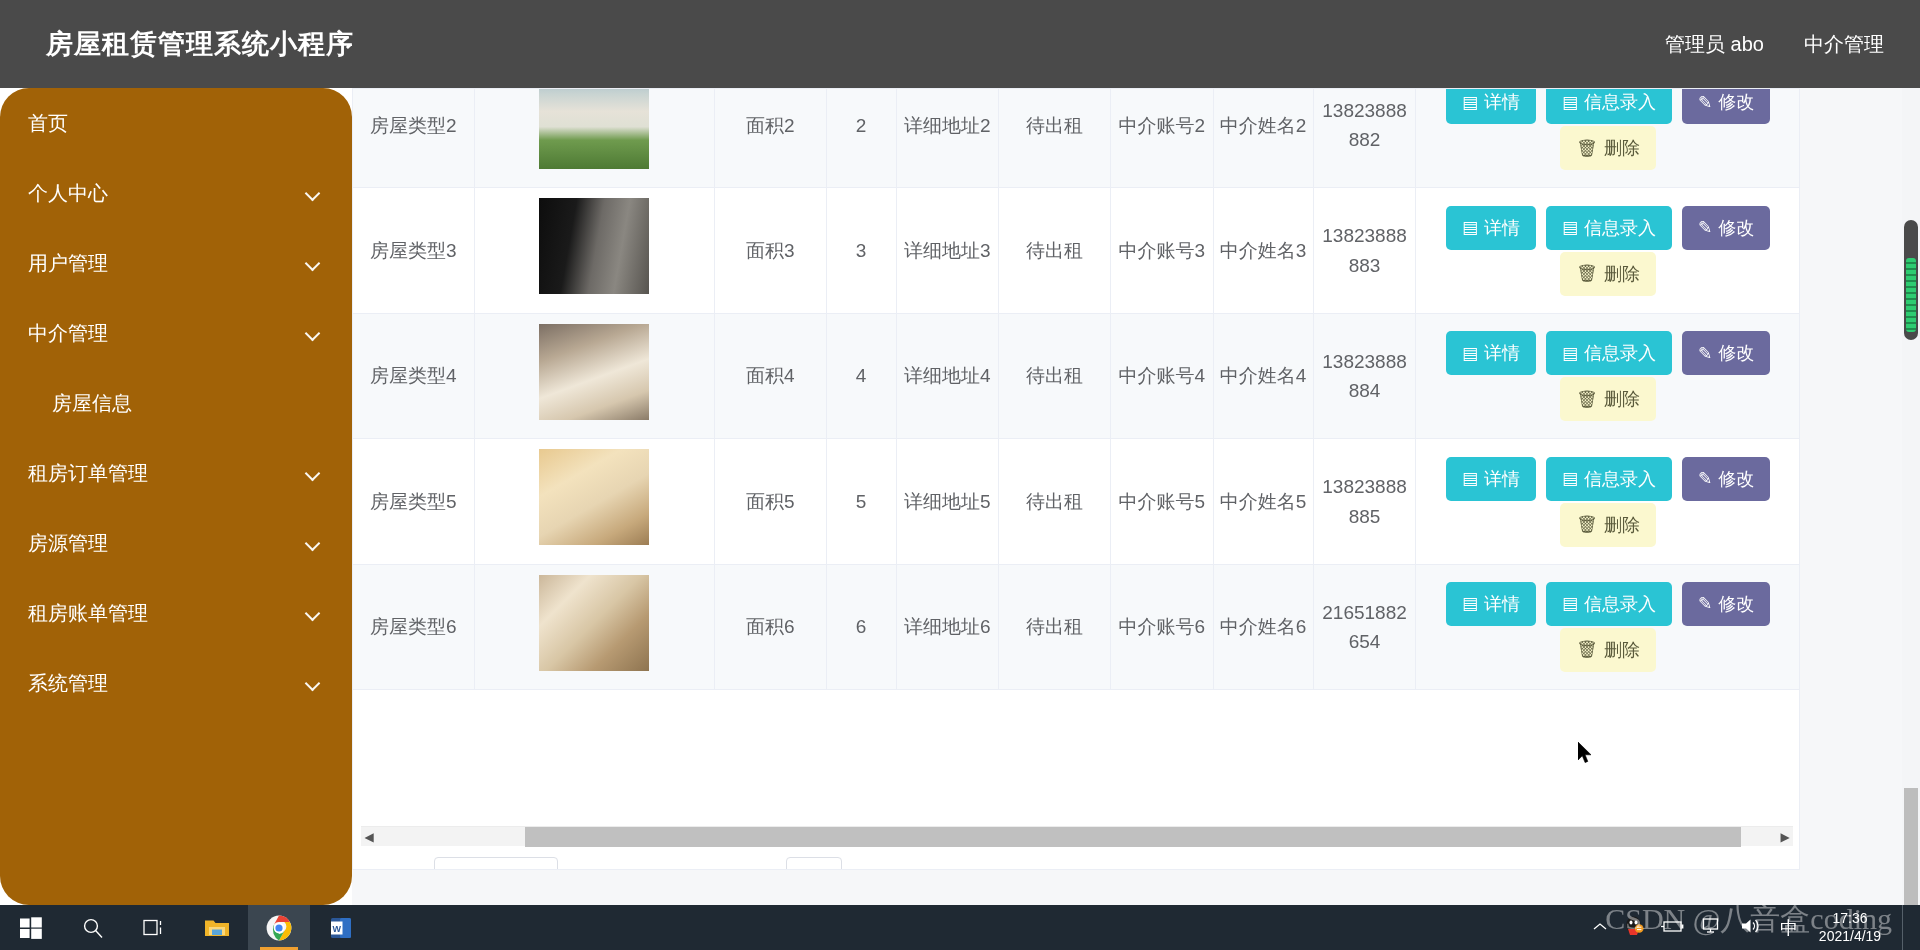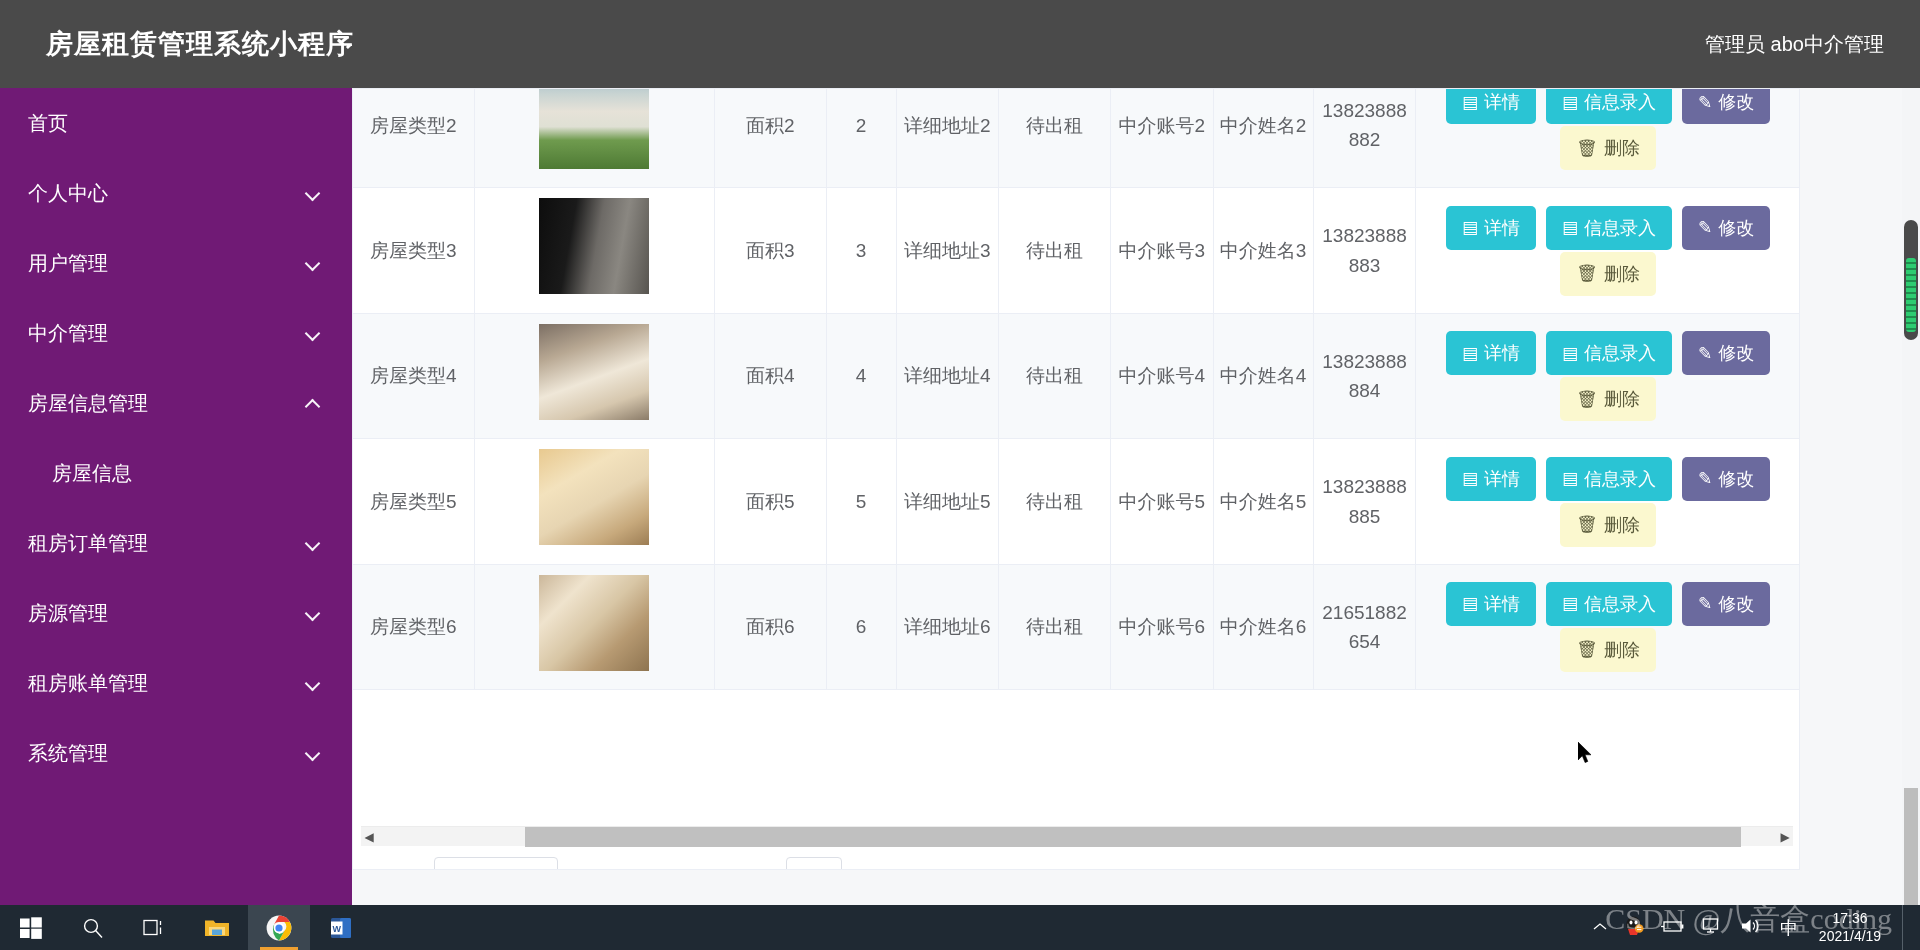--- a/index.html
+++ b/index.html
@@ -13,27 +13,27 @@
 
   
   .topbar {
     position: absolute; left: 0; top: 0; width: 1920px; height: 88px;
     background: #4a4a4a; color: #ffffff;
     display: flex; align-items: center; justify-content: space-between;
     padding: 0 36px 0 46px;
     z-index: 40;
   }
   .brand { font-size: 27px; font-weight: bold; letter-spacing: 1px; text-align: center; }
-  .topright { display: flex; align-items: flex-end; font-size: 20px; }
+  .topright { display: flex; align-items: flex-end; gap: 40px; font-size: 20px; }
   .topright span { cursor: pointer; }
 
   
   .sidebar {
     position: absolute; left: 0; top: 88px; width: 352px; height: 817px;
-    background: #701a75; color: #ffffff; overflow: hidden; z-index: 30;
+    background: #a16207; color: #ffffff; overflow: hidden; z-index: 30; border-radius: 29px;
   }
   .menu-item {
     position: relative; height: 70px; display: flex; align-items: center;
     padding: 0 32px 0 28px; font-size: 20px; cursor: pointer;
     justify-content: space-between;
   }
   .menu-item .mlabel { white-space: nowrap; }
   .menu-item.sub { padding-left: 52px; font-size: 20px; }
   .chev {
     width: 14px; height: 14px; position: relative; flex: 0 0 auto;
@@ -227,24 +227,20 @@
         <span class="mlabel">个人中心</span>
         <span class="chev"></span>
       </div>
       <div class="menu-item">
         <span class="mlabel">用户管理</span>
         <span class="chev"></span>
       </div>
       <div class="menu-item">
         <span class="mlabel">中介管理</span>
         <span class="chev"></span>
-      </div>
-      <div class="menu-item">
-        <span class="mlabel">房屋信息管理</span>
-        <span class="chev up"></span>
       </div>
       <div class="menu-item sub">
         <span class="mlabel">房屋信息</span>
       </div>
       <div class="menu-item">
         <span class="mlabel">租房订单管理</span>
         <span class="chev"></span>
       </div>
       <div class="menu-item">
         <span class="mlabel">房源管理</span>

